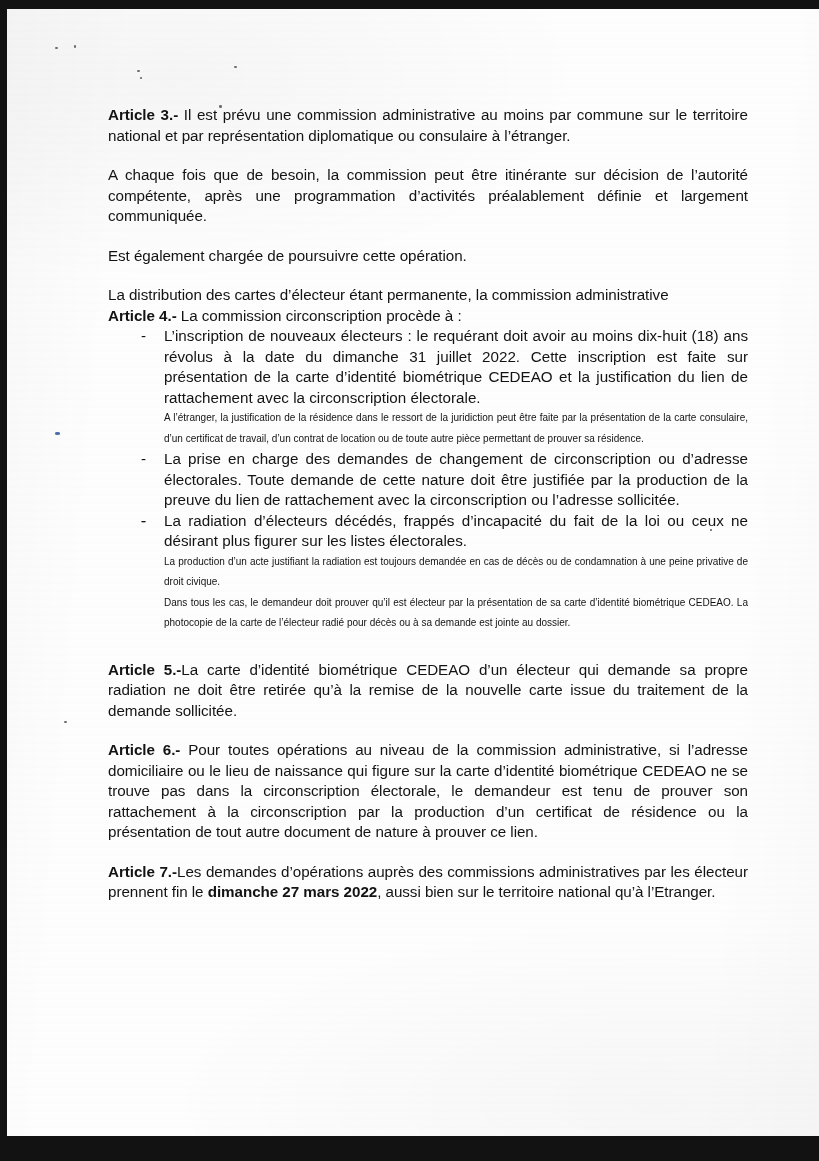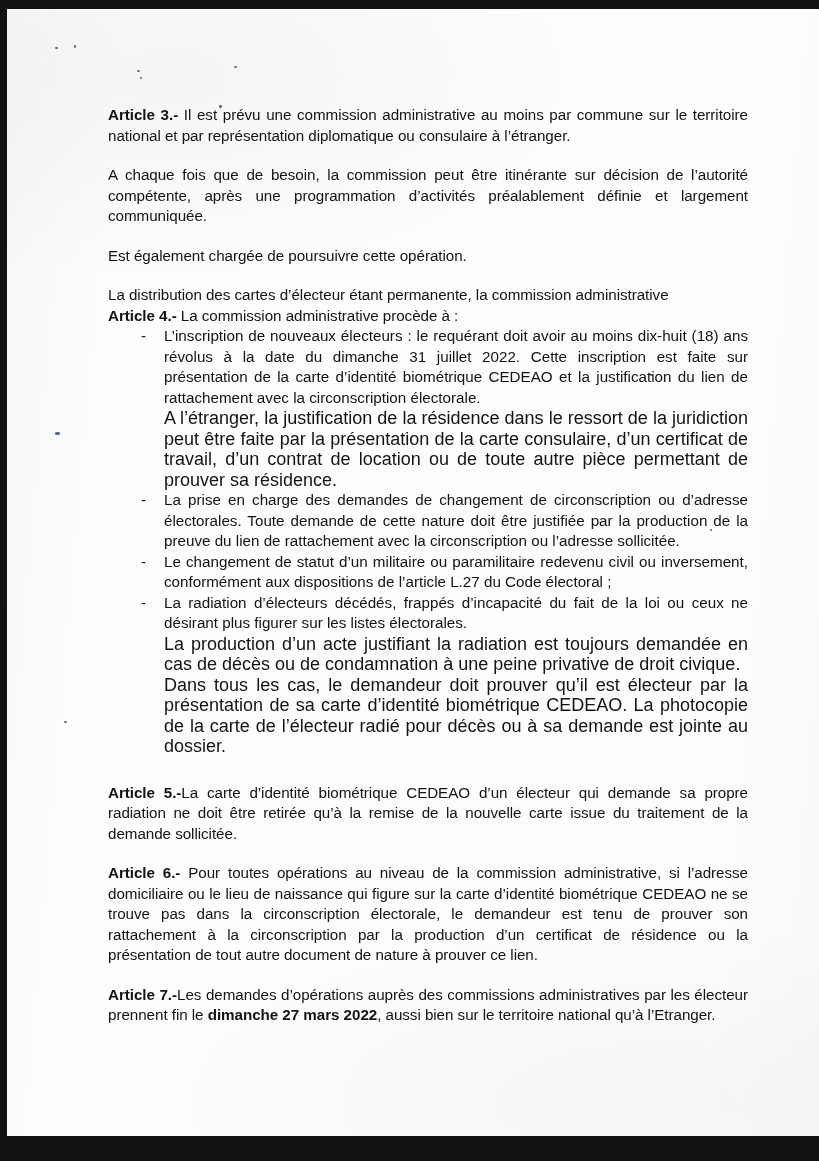--- a/index.html
+++ b/index.html
@@ -118,21 +118,21 @@
     position: absolute;
     left: 33px;
     top: 0;
     font-size: 15.2px;
     line-height: 20.5px;
     color: #131313;
   }
   
   .subpara {
     padding-left: 56px;
-    font-size: 18px;
+    font-size: 10px;
     line-height: 20.5px;
     color: #131313;
     text-align: justify;
     margin: 0;
   }
 
   .gap-lg { height: 26px; }
 
   b, .bold { font-weight: bold; }
 </style>
@@ -157,38 +157,37 @@
 
     <div class="content">
 
       <p class="para"><span class="art-label">Article 3.-</span><span> Il est prévu une commission administrative au moins par commune sur le territoire national et par représentation diplomatique ou consulaire à l’étranger.</span></p>
 
       <p class="para">A chaque fois que de besoin, la commission peut être itinérante sur décision de l’autorité compétente, après une programmation d’activités préalablement définie et largement communiquée.</p>
 
       <p class="para">Est également chargée de poursuivre cette opération.</p>
       <p class="para tight">La distribution des cartes d’électeur étant permanente, la commission administrative</p>
 
-      <p class="para tight"><span class="art-label">Article 4.-</span><span> La commission administrative procède à :</span></p>
+      <p class="para tight"><span class="art-label">Article 4.-</span><span> La commission circonscription procède à :</span></p>
 
       <ul class="bullets">
 
         <li class="bullet">
           <span class="dash">-</span>
           <span>L’inscription de nouveaux électeurs : le requérant doit avoir au moins dix-huit (18) ans révolus à la date du dimanche 31 juillet 2022. Cette inscription est faite sur présentation de la carte d’identité biométrique CEDEAO et la justification du lien de rattachement avec la circonscription électorale.</span>
         </li>
         <p class="subpara">A l’étranger, la justification de la résidence dans le ressort de la juridiction peut être faite par la présentation de la carte consulaire, d’un certificat de travail, d’un contrat de location ou de toute autre pièce permettant de prouver sa résidence.</p>
 
         <li class="bullet">
           <span class="dash">-</span>
           <span>La prise en charge des demandes de changement de circonscription ou d’adresse électorales. Toute demande de cette nature doit être justifiée par la production de la preuve du lien de rattachement avec la circonscription ou l’adresse sollicitée.</span>
         </li>
 
         <li class="bullet">
           <span class="dash">-</span>
-          <span>Le changement de statut d’un militaire ou paramilitaire redevenu civil ou inversement, conformément aux dispositions de l’article L.27 du Code électoral ;</span>
         </li>
 
         <li class="bullet">
           <span class="dash">-</span>
           <span>La radiation d’électeurs décédés, frappés d’incapacité du fait de la loi ou ceux ne désirant plus figurer sur les listes électorales.</span>
         </li>
         <p class="subpara">La production d’un acte justifiant la radiation est toujours demandée en cas de décès ou de condamnation à une peine privative de droit civique.</p>
         <p class="subpara">Dans tous les cas, le demandeur doit prouver qu’il est électeur par la présentation de sa carte d’identité biométrique CEDEAO. La photocopie de la carte de l’électeur radié pour décès ou à sa demande est jointe au dossier.</p>
 
       </ul>

